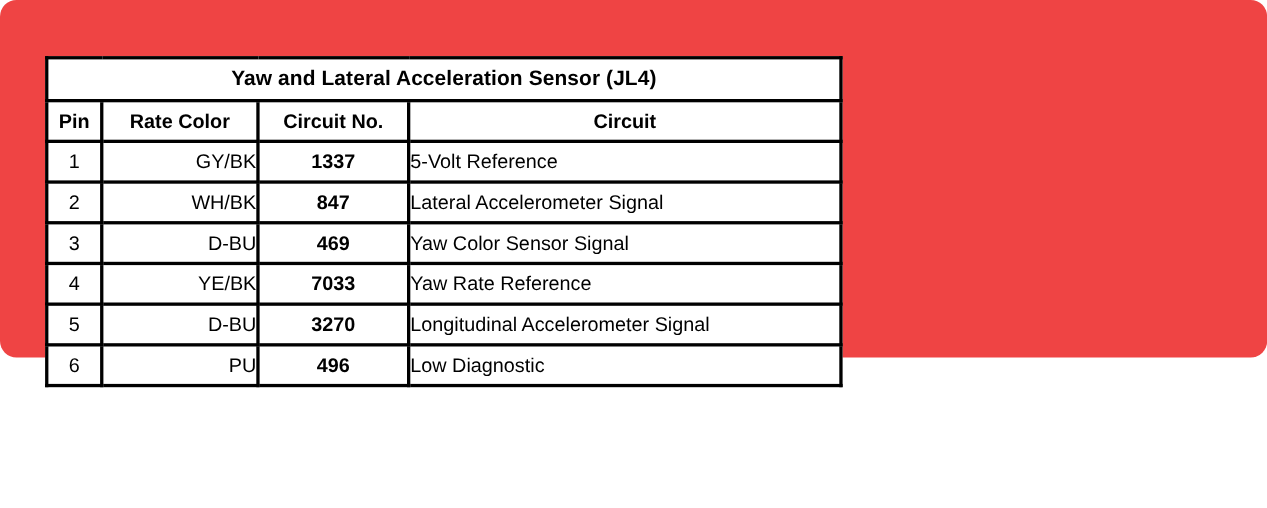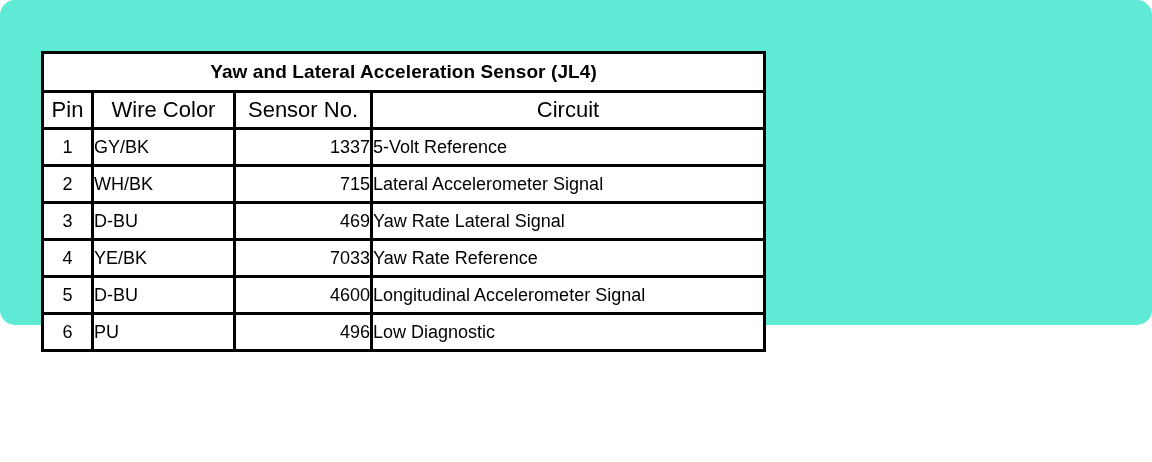--- a/index.html
+++ b/index.html
@@ -12,21 +12,21 @@
     height: 462px;
     font-family: "Liberation Sans", sans-serif;
     color: #000000;
     overflow: hidden;
   }
 
   #canvas {
     position: relative;
     width: 1152px;
     height: 325px;
-    background: #5eead4;
+    background: #ef4444;
     border-radius: 15px;
   }
 
   
   .pinout-table {
     position: absolute;
     left: 41px;
     top: 51px;
     width: 722px;
     border-collapse: collapse;
@@ -53,36 +53,36 @@
     font-size: 19px;
     font-weight: bold;
     letter-spacing: 0.1px;
     white-space: nowrap;
   }
 
   
   .header-cell {
     height: 34px;
     text-align: center;
-    font-size: 22px;
-    font-weight: normal;
+    font-size: 18px;
+    font-weight: bold;
     white-space: nowrap;
     padding: 0 3px;
   }
 
   
   .data-cell {
     height: 34px;
     font-size: 18px;
     font-weight: normal;
     white-space: nowrap;
   }
   .col-pin      { text-align: center; }
-  .col-wire     { text-align: left; }
-  .col-circuit  { text-align: right; }
+  .col-wire     { text-align: right; }
+  .col-circuit  { text-align: center; font-weight: bold; }
   .col-function { text-align: left; padding-left: 5px; }
 
   
   .w-pin      { width: 50px;  }
   .w-wire     { width: 142px; }
   .w-circuit  { width: 137px; }
   .w-function { width: 393px; }
 </style>
 </head>
 <body>
@@ -97,57 +97,57 @@
       <col class="w-function">
     </colgroup>
     <tbody>
 
       <tr>
         <td class="title-cell" colspan="4">Yaw and Lateral Acceleration Sensor (JL4)</td>
       </tr>
 
       <tr>
         <td class="header-cell">Pin</td>
-        <td class="header-cell">Wire Color</td>
-        <td class="header-cell">Sensor No.</td>
+        <td class="header-cell">Rate Color</td>
+        <td class="header-cell">Circuit No.</td>
         <td class="header-cell">Circuit</td>
       </tr>
 
       <tr>
         <td class="data-cell col-pin">1</td>
         <td class="data-cell col-wire">GY/BK</td>
         <td class="data-cell col-circuit">1337</td>
         <td class="data-cell col-function">5-Volt Reference</td>
       </tr>
 
       <tr>
         <td class="data-cell col-pin">2</td>
         <td class="data-cell col-wire">WH/BK</td>
-        <td class="data-cell col-circuit">715</td>
+        <td class="data-cell col-circuit">847</td>
         <td class="data-cell col-function">Lateral Accelerometer Signal</td>
       </tr>
 
       <tr>
         <td class="data-cell col-pin">3</td>
         <td class="data-cell col-wire">D-BU</td>
         <td class="data-cell col-circuit">469</td>
-        <td class="data-cell col-function">Yaw Rate Lateral Signal</td>
+        <td class="data-cell col-function">Yaw Color Sensor Signal</td>
       </tr>
 
       <tr>
         <td class="data-cell col-pin">4</td>
         <td class="data-cell col-wire">YE/BK</td>
         <td class="data-cell col-circuit">7033</td>
         <td class="data-cell col-function">Yaw Rate Reference</td>
       </tr>
 
       <tr>
         <td class="data-cell col-pin">5</td>
         <td class="data-cell col-wire">D-BU</td>
-        <td class="data-cell col-circuit">4600</td>
+        <td class="data-cell col-circuit">3270</td>
         <td class="data-cell col-function">Longitudinal Accelerometer Signal</td>
       </tr>
 
       <tr>
         <td class="data-cell col-pin">6</td>
         <td class="data-cell col-wire">PU</td>
         <td class="data-cell col-circuit">496</td>
         <td class="data-cell col-function">Low Diagnostic</td>
       </tr>
 

